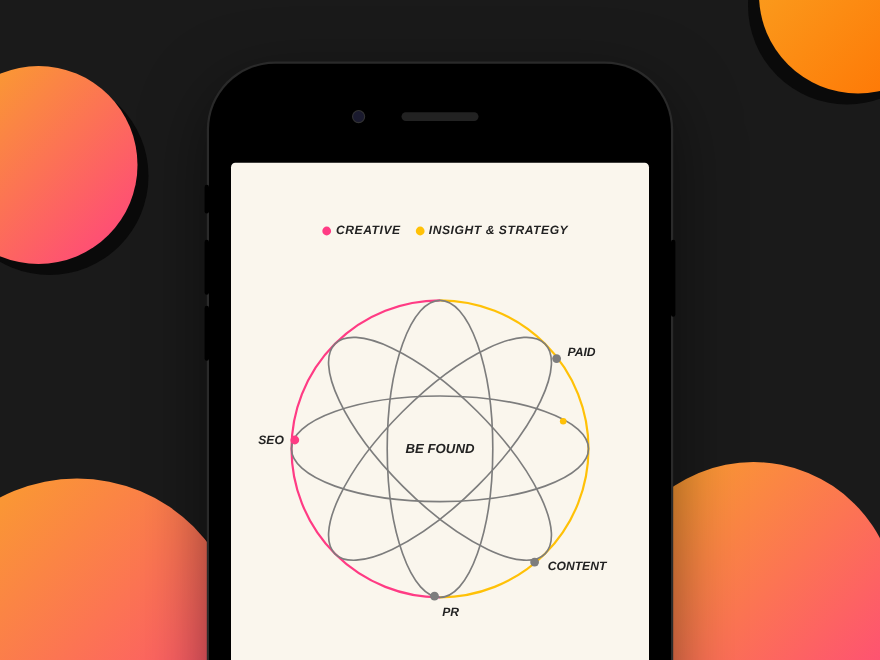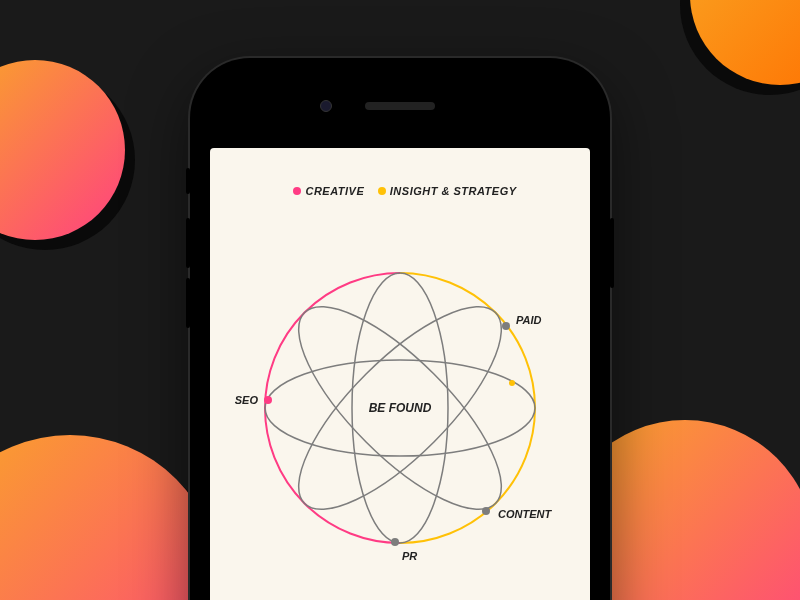--- a/index.html
+++ b/index.html
@@ -81,21 +81,21 @@
     border-radius: 4px;
     overflow: hidden;
   }
   .diagram {
     position: relative;
     width: 100%;
     height: 100%;
   }
   .legend {
     position: absolute;
-    top: 36px;
+    top: 56px;
     left: 0;
     right: 0;
     text-align: center;
     font-size: 11px;
     font-weight: 800;
     font-style: italic;
     letter-spacing: 0.5px;
     color: #222;
   }
   .legend .dot {

